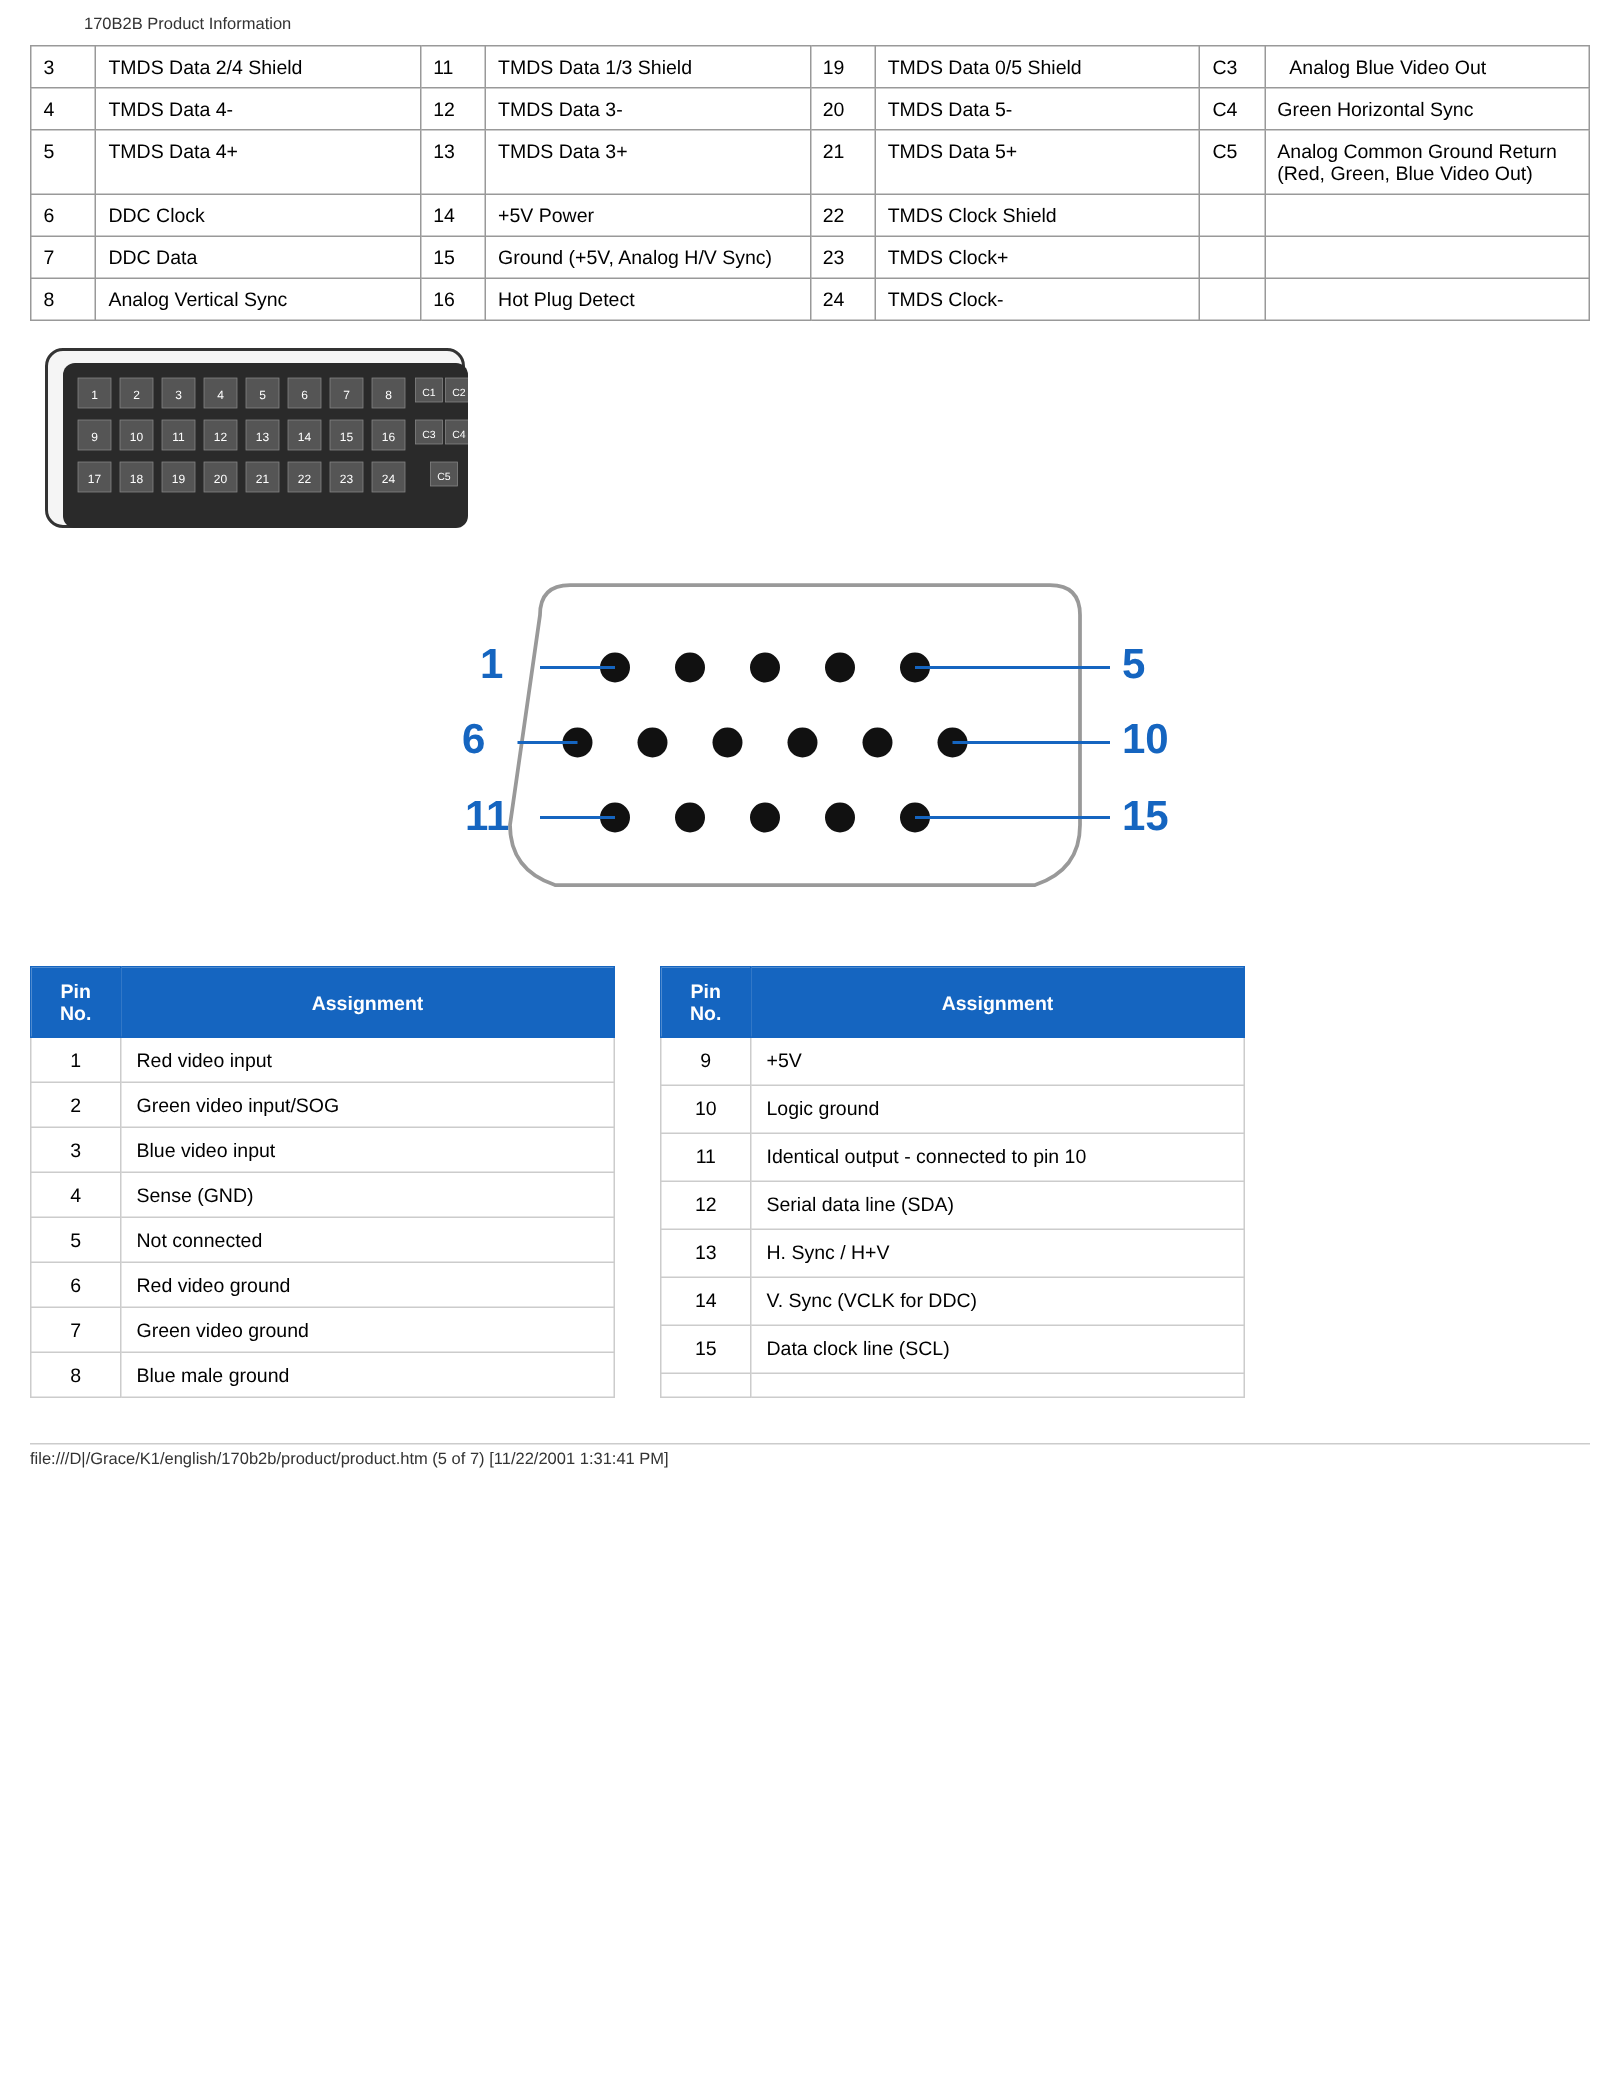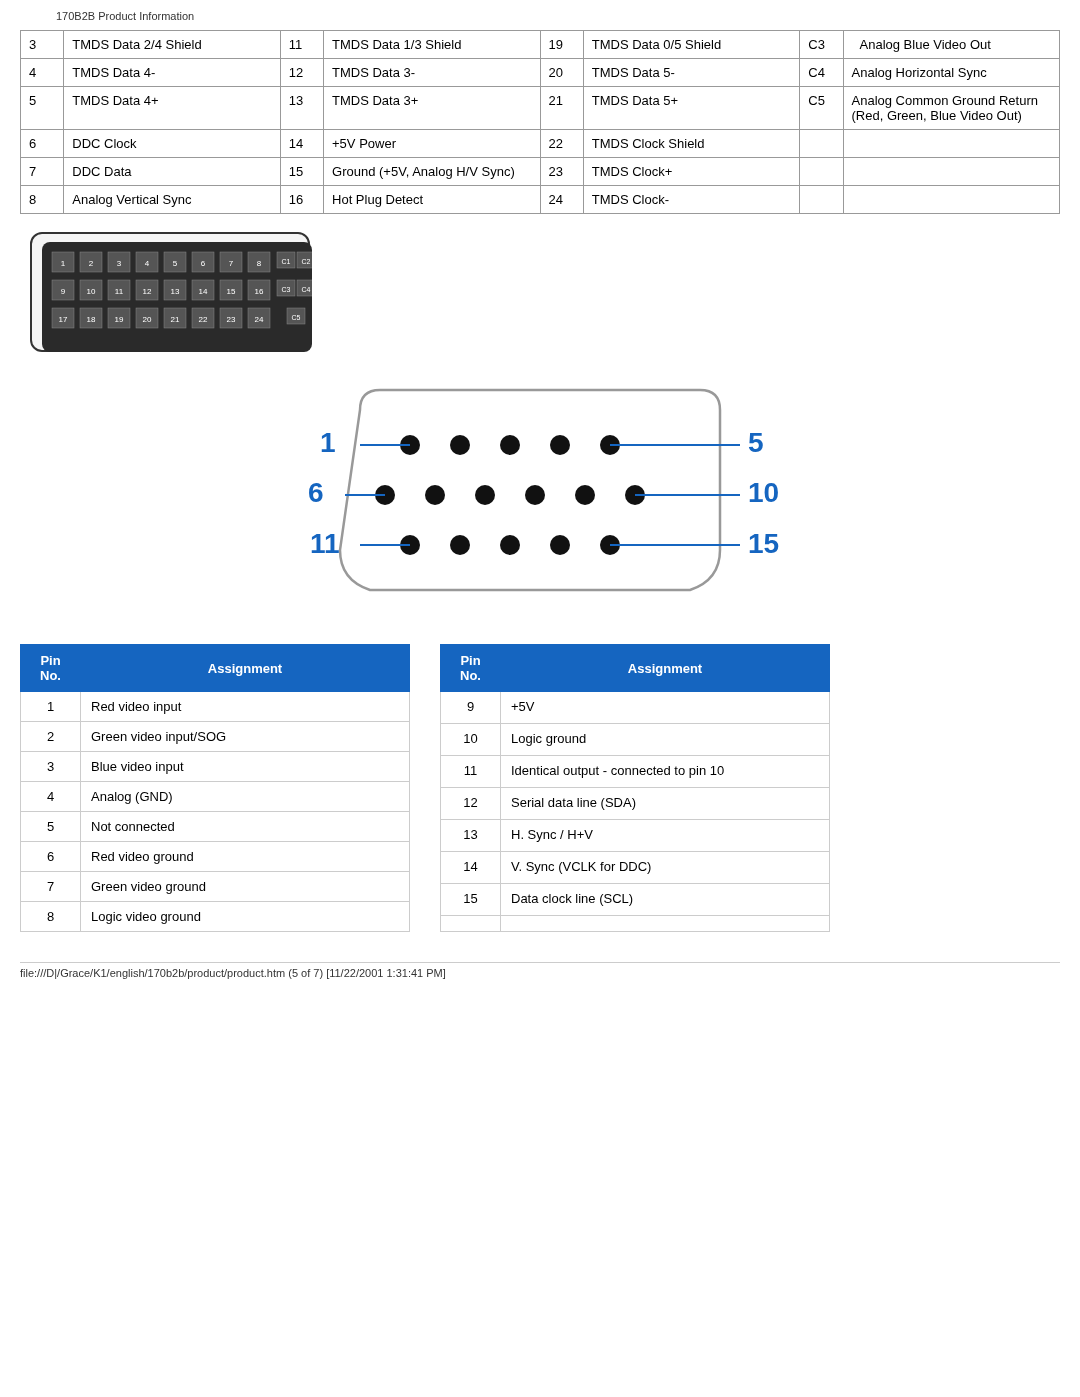--- a/index.html
+++ b/index.html
@@ -116,21 +116,21 @@
         <td style="width: 20%; padding-left: 16px;">Analog Blue Video Out</td>
       </tr>
       <tr>
         <td style="width: 4%;">4</td>
         <td style="width: 20%;">TMDS Data 4-</td>
         <td style="width: 4%;">12</td>
         <td style="width: 20%;">TMDS Data 3-</td>
         <td style="width: 4%;">20</td>
         <td style="width: 20%;">TMDS Data 5-</td>
         <td style="width: 4%;">C4</td>
-        <td style="width: 20%;">Analog Horizontal Sync</td>
+        <td style="width: 20%;">Green Horizontal Sync</td>
       </tr>
       <tr>
         <td style="width: 4%;">5</td>
         <td style="width: 20%;">TMDS Data 4+</td>
         <td style="width: 4%;">13</td>
         <td style="width: 20%;">TMDS Data 3+</td>
         <td style="width: 4%;">21</td>
         <td style="width: 20%;">TMDS Data 5+</td>
         <td style="width: 4%;">C5</td>
         <td style="width: 20%;">Analog Common Ground Return (Red, Green, Blue Video Out)</td>
@@ -298,37 +298,37 @@
         <tr>
           <td class="num-col">2</td>
           <td>Green video input/SOG</td>
         </tr>
         <tr>
           <td class="num-col">3</td>
           <td>Blue video input</td>
         </tr>
         <tr>
           <td class="num-col">4</td>
-          <td>Analog (GND)</td>
+          <td>Sense (GND)</td>
         </tr>
         <tr>
           <td class="num-col">5</td>
           <td>Not connected</td>
         </tr>
         <tr>
           <td class="num-col">6</td>
           <td>Red video ground</td>
         </tr>
         <tr>
           <td class="num-col">7</td>
           <td>Green video ground</td>
         </tr>
         <tr>
           <td class="num-col">8</td>
-          <td>Logic video ground</td>
+          <td>Blue male ground</td>
         </tr>
       </tbody>
   </table>
 
   <div class="pin-table-spacer"></div>
 
   <table class="pin-table">
     <thead>
       <tr>
         <th class="num-col">Pin No.</th>

